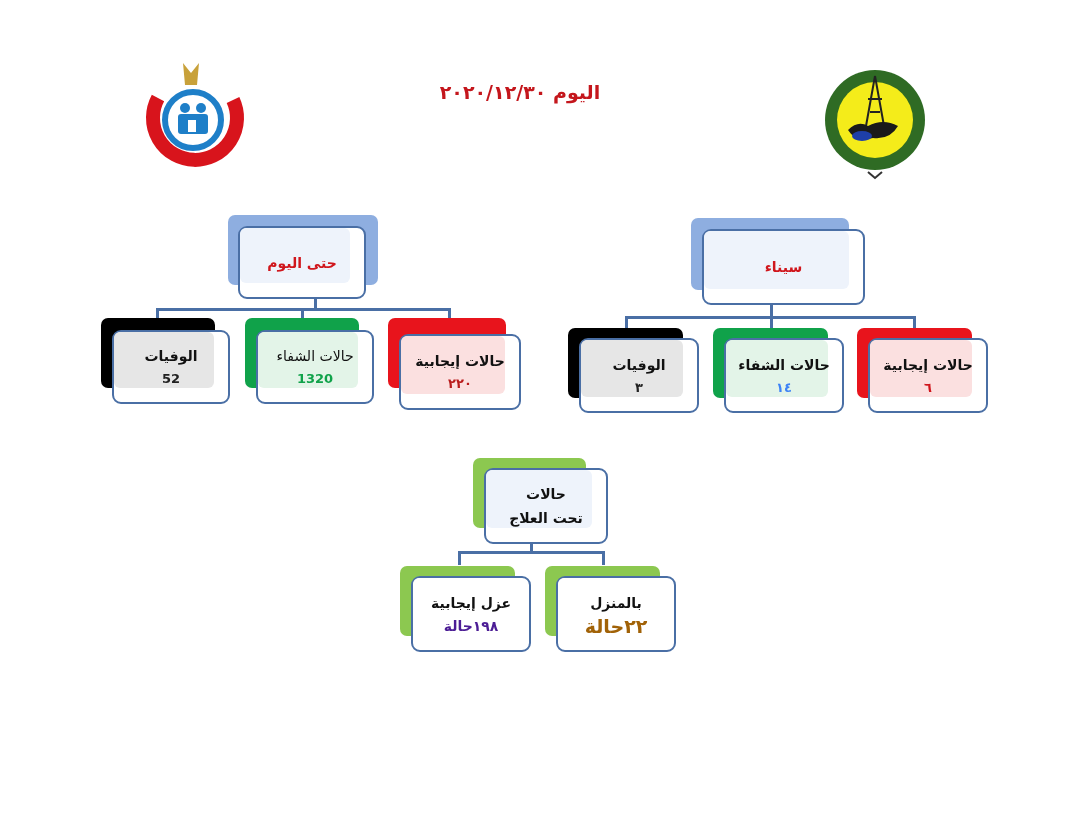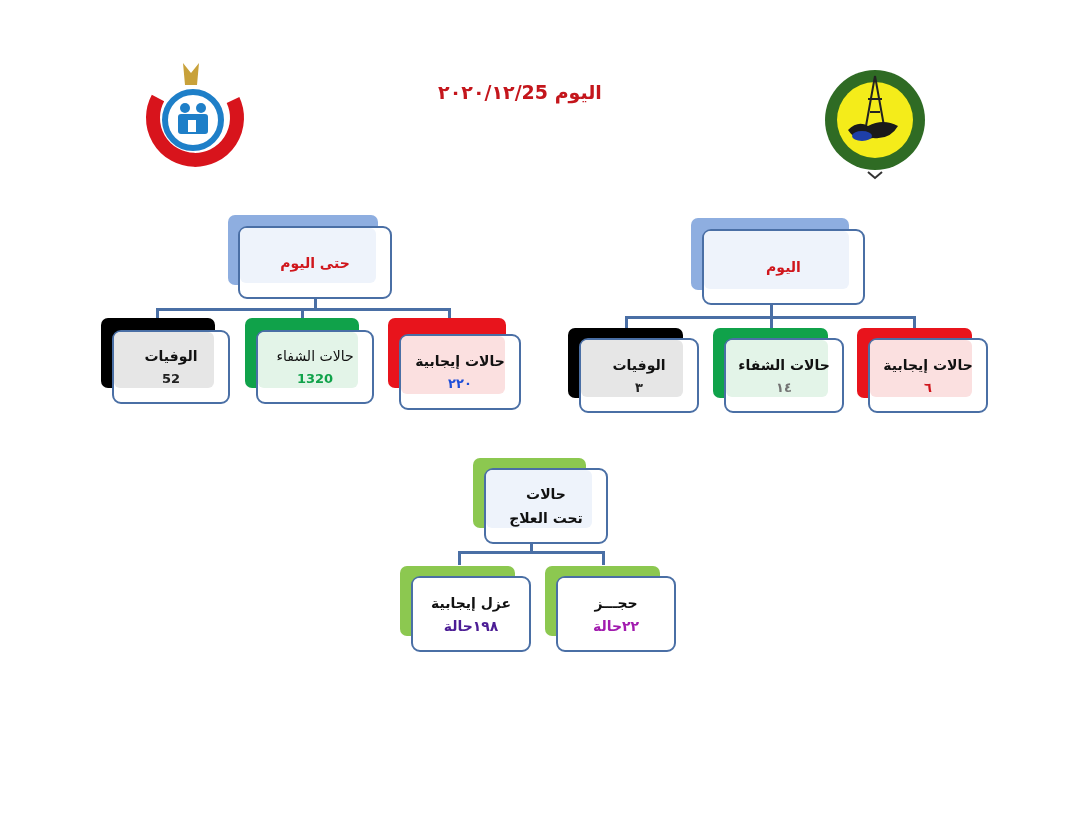--- a/index.html
+++ b/index.html
@@ -35,26 +35,26 @@
     <circle cx="57" cy="56" r="50" fill="#2f6b24"></circle>
     <circle cx="57" cy="56" r="38" fill="#f4ec1a"></circle>
     <path d="M57,12 L48,62 M57,12 L66,62 M50,35 h14 M52,48 h10" stroke="#222" stroke-width="2" fill="none"></path>
     <path d="M30,66 q10,-10 20,-4 q15,-8 30,0 q-8,14 -25,12 q-18,4 -25,-8z" fill="#1a1a1a"></path>
     <ellipse cx="44" cy="72" rx="10" ry="5" fill="#1e3fa8"></ellipse>
     <path d="M50,108 l7,6 l7,-6" stroke="#333" stroke-width="2" fill="none"></path>
   </svg>
 </div>
 
 <div class="title">
-  <div class="l2">اليوم ٢٠٢٠/١٢/25</div>
+  <div class="l2">اليوم ٢٠٢٠/١٢/٣٠</div>
 </div>
 
 <div>
   <div class="back" style="left:228px;top:215px;width:150px;height:70px;background:#8eaee0;"></div>
-  <div class="box" style="left:238px;top:226px;width:154px;height:73px;">
+  <div class="box" style="left:238px;top:226px;width:128px;height:73px;">
     <div class="inner" style="left:0;top:0;right:14px;bottom:14px;background:#eef3fb;"></div>
     <span class="hdr">حتى اليوم</span>
   </div>
   <div class="line" style="left:314px;top:299px;width:3px;height:12px;"></div>
   <div class="line" style="left:156px;top:308px;width:295px;height:3px;"></div>
   <div class="line" style="left:156px;top:308px;width:3px;height:12px;"></div>
   <div class="line" style="left:301px;top:308px;width:3px;height:12px;"></div>
   <div class="line" style="left:448px;top:308px;width:3px;height:12px;"></div>
 
   <div class="back" style="left:101px;top:318px;width:114px;height:70px;background:#000;"></div>
@@ -68,47 +68,47 @@
   <div class="box" style="left:256px;top:330px;width:118px;height:74px;">
     <div class="inner" style="left:0;top:0;right:14px;bottom:14px;background:#e3f4e8;"></div>
     <span class="lbl" style="font-weight:normal">حالات الشفاء</span>
     <span class="val" style="color:#10a24a">1320</span>
   </div>
 
   <div class="back" style="left:388px;top:318px;width:118px;height:70px;background:#e8141c;"></div>
   <div class="box" style="left:399px;top:334px;width:122px;height:76px;">
     <div class="inner" style="left:0;top:0;right:14px;bottom:14px;background:#fbe0e0;"></div>
     <span class="lbl">حالات إيجابية</span>
-    <span class="val" style="color:#1d4ed8">٢٢٠</span>
+    <span class="val" style="color:#b91c1c">٢٢٠</span>
   </div>
 </div>
 
 <div>
   <div class="back" style="left:691px;top:218px;width:158px;height:72px;background:#8eaee0;"></div>
   <div class="box" style="left:702px;top:229px;width:163px;height:76px;">
     <div class="inner" style="left:0;top:0;right:14px;bottom:14px;background:#eef3fb;"></div>
-    <span class="hdr">اليوم</span>
+    <span class="hdr">سيناء</span>
   </div>
   <div class="line" style="left:770px;top:305px;width:3px;height:14px;"></div>
   <div class="line" style="left:625px;top:316px;width:291px;height:3px;"></div>
   <div class="line" style="left:625px;top:316px;width:3px;height:12px;"></div>
   <div class="line" style="left:770px;top:316px;width:3px;height:12px;"></div>
   <div class="line" style="left:913px;top:316px;width:3px;height:12px;"></div>
 
   <div class="back" style="left:568px;top:328px;width:115px;height:70px;background:#000;"></div>
   <div class="box" style="left:579px;top:338px;width:120px;height:75px;">
     <div class="inner" style="left:0;top:0;right:14px;bottom:14px;background:#e6e6e6;"></div>
     <span class="lbl">الوفيات</span>
     <span class="val" style="color:#222">٣</span>
   </div>
   <div class="back" style="left:713px;top:328px;width:115px;height:70px;background:#10a24a;"></div>
   <div class="box" style="left:724px;top:338px;width:120px;height:75px;">
     <div class="inner" style="left:0;top:0;right:14px;bottom:14px;background:#e3f4e8;"></div>
     <span class="lbl">حالات الشفاء</span>
-    <span class="val" style="color:#737373">١٤</span>
+    <span class="val" style="color:#3b82f6">١٤</span>
   </div>
   <div class="back" style="left:857px;top:328px;width:115px;height:70px;background:#e8141c;"></div>
   <div class="box" style="left:868px;top:338px;width:120px;height:75px;">
     <div class="inner" style="left:0;top:0;right:14px;bottom:14px;background:#fbe0e0;"></div>
     <span class="lbl">حالات إيجابية</span>
     <span class="val" style="color:#d0161c">٦</span>
   </div>
 </div>
 
 <div>
@@ -125,16 +125,16 @@
 
   <div class="back" style="left:400px;top:566px;width:115px;height:70px;background:#8cc850;"></div>
   <div class="box" style="left:411px;top:576px;width:120px;height:76px;">
     <div class="inner" style="left:0;top:0;right:14px;bottom:14px;background:#ffffff;"></div>
     <span class="lbl">عزل إيجابية</span>
     <span class="val" style="color:#4c1d95;font-size:14px">١٩٨حالة</span>
   </div>
   <div class="back" style="left:545px;top:566px;width:115px;height:70px;background:#8cc850;"></div>
   <div class="box" style="left:556px;top:576px;width:120px;height:76px;">
     <div class="inner" style="left:0;top:0;right:14px;bottom:14px;background:#ffffff;"></div>
-    <span class="lbl">حجـــز</span>
-    <span class="val" style="color:#a21caf;font-size:14px">٢٢حالة</span>
+    <span class="lbl">بالمنزل</span>
+    <span class="val" style="color:#a16207;font-size:19px">٢٢حالة</span>
   </div>
 </div>
 
 </body></html>

